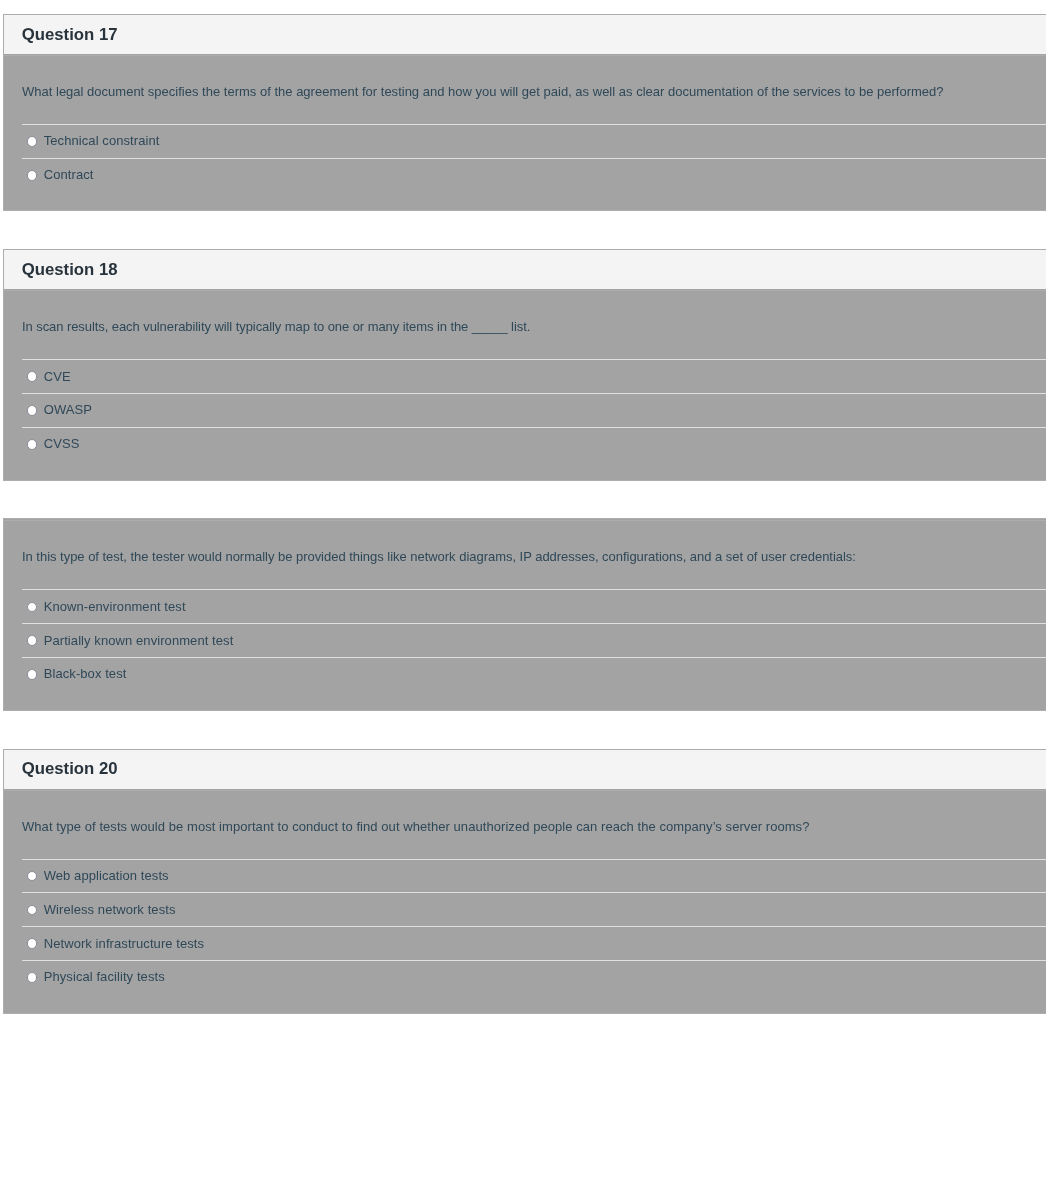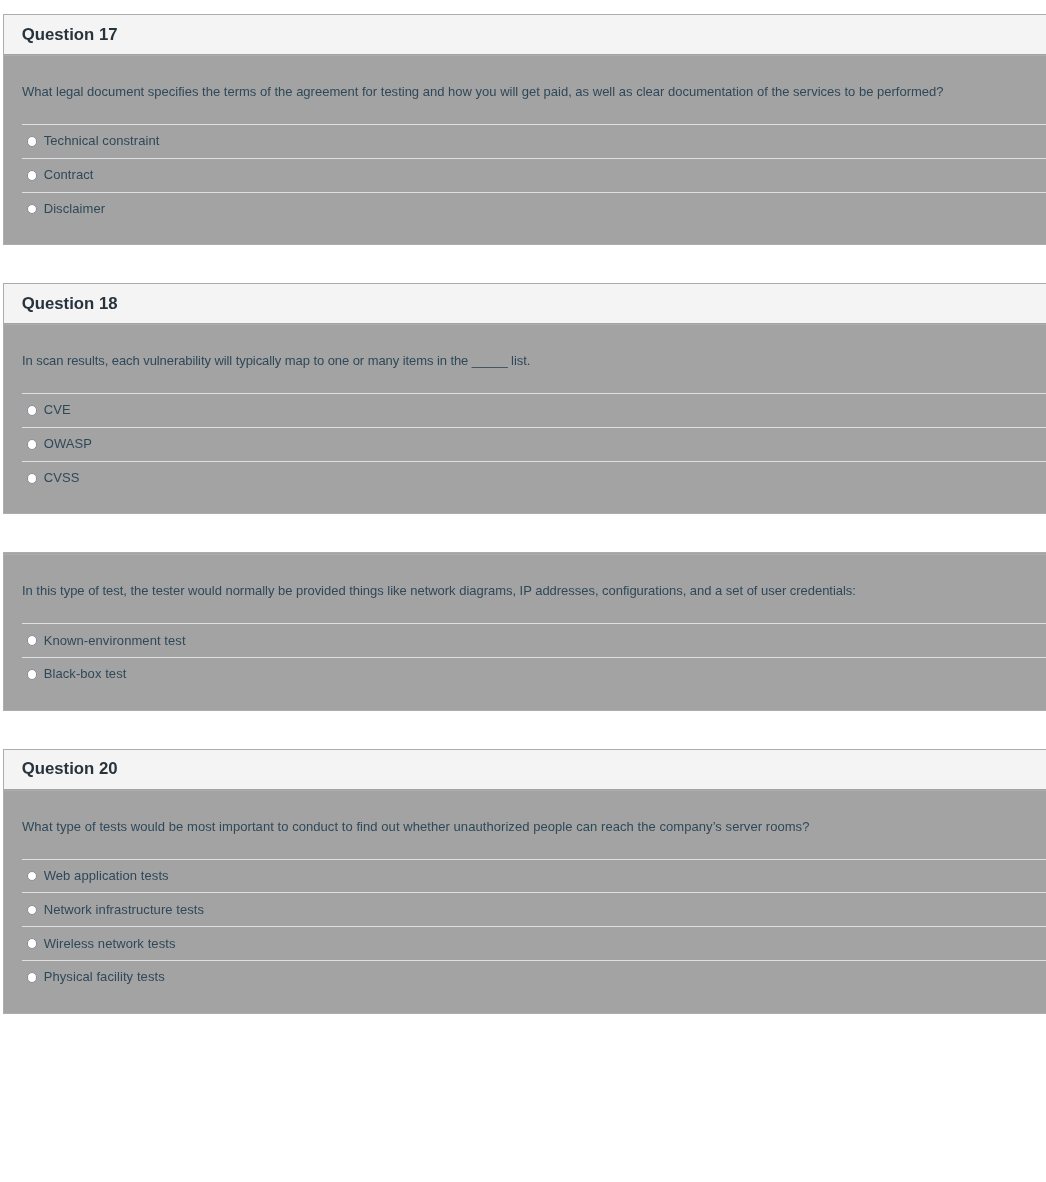--- a/index.html
+++ b/index.html
@@ -103,24 +103,20 @@
       <div class="question-text">What legal document specifies the terms of the agreement for testing and how you will get paid, as well as clear documentation of the services to be performed?</div>
       <div class="answers">
           <div class="answer">
     <span class="answer-radio"></span>
     <span class="answer-text">Technical constraint</span>
   </div>
           <div class="answer">
     <span class="answer-radio"></span>
     <span class="answer-text">Contract</span>
   </div>
-          <div class="answer">
-    <span class="answer-radio"></span>
-    <span class="answer-text">Disclaimer</span>
-  </div>
         </div>
     </div>
   </div>
 
   <div class="question">
     <div class="question-header">
       <span class="question-name">Question 18</span>
     </div>
     <div class="header-rule"></div>
     <div class="question-body">
@@ -146,45 +142,49 @@
     <div class="header-rule"></div>
     <div class="question-body">
       <div class="question-text">In this type of test, the tester would normally be provided things like network diagrams, IP addresses, configurations, and a set of user credentials:</div>
       <div class="answers">
           <div class="answer">
     <span class="answer-radio"></span>
     <span class="answer-text">Known-environment test</span>
   </div>
           <div class="answer">
     <span class="answer-radio"></span>
+    <span class="answer-text">Partially known environment test</span>
+  </div>
+          <div class="answer">
+    <span class="answer-radio"></span>
     <span class="answer-text">Black-box test</span>
   </div>
         </div>
     </div>
   </div>
 
   <div class="question">
     <div class="question-header">
       <span class="question-name">Question 20</span>
     </div>
     <div class="header-rule"></div>
     <div class="question-body">
       <div class="question-text">What type of tests would be most important to conduct to find out whether unauthorized people can reach the company’s server rooms?</div>
       <div class="answers">
           <div class="answer">
     <span class="answer-radio"></span>
     <span class="answer-text">Web application tests</span>
   </div>
           <div class="answer">
     <span class="answer-radio"></span>
-    <span class="answer-text">Network infrastructure tests</span>
+    <span class="answer-text">Wireless network tests</span>
   </div>
           <div class="answer">
     <span class="answer-radio"></span>
-    <span class="answer-text">Wireless network tests</span>
+    <span class="answer-text">Network infrastructure tests</span>
   </div>
           <div class="answer">
     <span class="answer-radio"></span>
     <span class="answer-text">Physical facility tests</span>
   </div>
         </div>
     </div>
   </div>
 
 </div>

